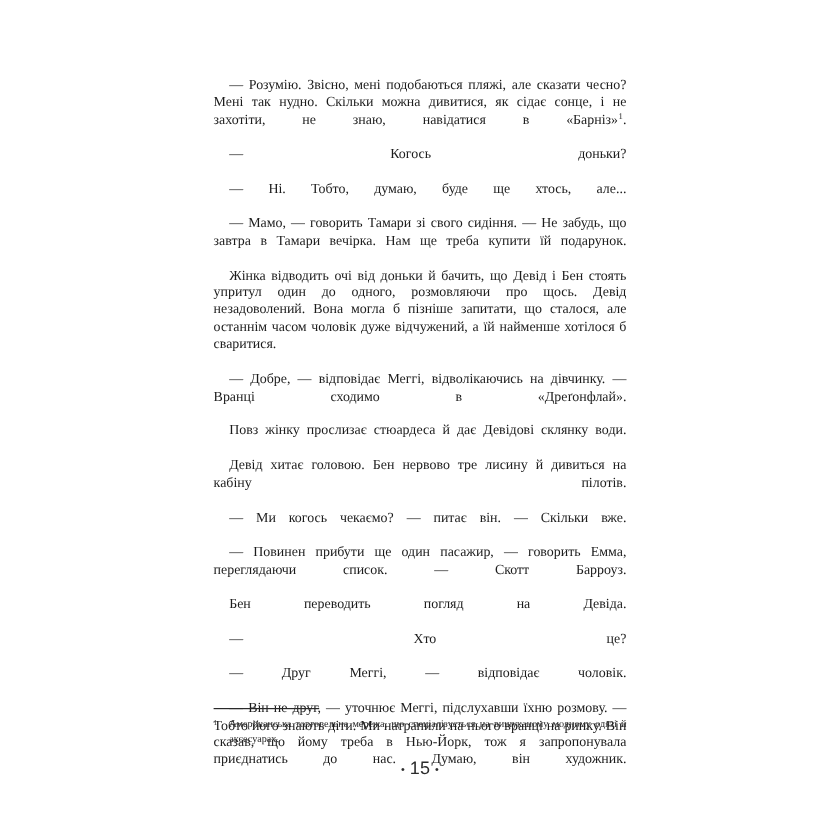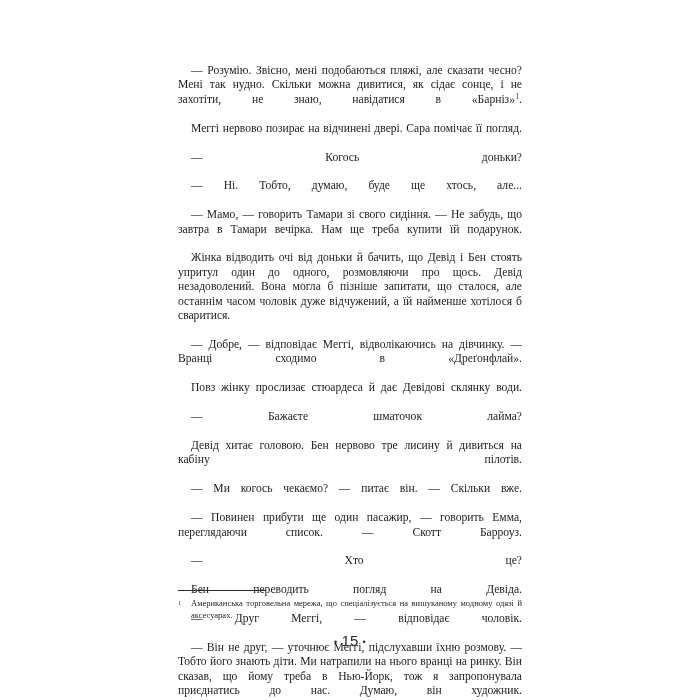--- a/index.html
+++ b/index.html
@@ -117,33 +117,31 @@
 </style>
 </head>
 <body>
 
 <div class="page">
 
   <div class="text-block">
 
     <p class="para"><span>— Розумію. Звісно, мені подобаються пляжі, але сказати чесно? Мені так нудно. Скільки можна дивитися, як сідає сонце, і не захотіти, не знаю, навідатися в «Барніз»</span><sup class="fn-ref">1</sup><span>.</span></p>
 
-    <p class="para">Меггі нервово позирає на відчинені двері. Сара помічає її погляд.</p>
     <p class="para">— Когось доньки?</p>
     <p class="para">— Ні. Тобто, думаю, буде ще хтось, але...</p>
     <p class="para">— Мамо, — говорить Тамари зі свого сидіння. — Не забудь, що завтра в Тамари вечірка. Нам ще треба купити їй подарунок.</p>
     <p class="para">Жінка відводить очі від доньки й бачить, що Девід і Бен стоять упритул один до одного, розмовляючи про щось. Девід незадоволений. Вона могла б пізніше запитати, що сталося, але останнім часом чоловік дуже відчужений, а їй найменше хотілося б сваритися.</p>
     <p class="para">— Добре, — відповідає Меггі, відволікаючись на дівчинку. — Вранці сходимо в «Дреґонфлай».</p>
     <p class="para">Повз жінку прослизає стюардеса й дає Девідові склянку води.</p>
-    <p class="para">— Бажаєте шматочок лайма?</p>
     <p class="para">Девід хитає головою. Бен нервово тре лисину й дивиться на кабіну пілотів.</p>
     <p class="para">— Ми когось чекаємо? — питає він. — Скільки вже.</p>
     <p class="para">— Повинен прибути ще один пасажир, — говорить Емма, переглядаючи список. — Скотт Барроуз.</p>
+    <p class="para">Бен переводить погляд на Девіда.</p>
     <p class="para">— Хто це?</p>
-    <p class="para">Бен переводить погляд на Девіда.</p>
     <p class="para">— Друг Меггі, — відповідає чоловік.</p>
     <p class="para">— Він не друг, — уточнює Меггі, підслухавши їхню розмову. — Тобто його знають діти. Ми натрапили на нього вранці на ринку. Він сказав, що йому треба в Нью-Йорк, тож я запропонувала приєднатись до нас. Думаю, він художник.</p>
 
   </div>
 
   <div class="footnote-zone">
     <div class="fn-rule"></div>
     <div class="fn-body">
       <span class="fn-marker">1</span><span>Американська торговельна мережа, що спеціалізується на вишуканому модному одязі й аксесуарах.</span>
     </div>

